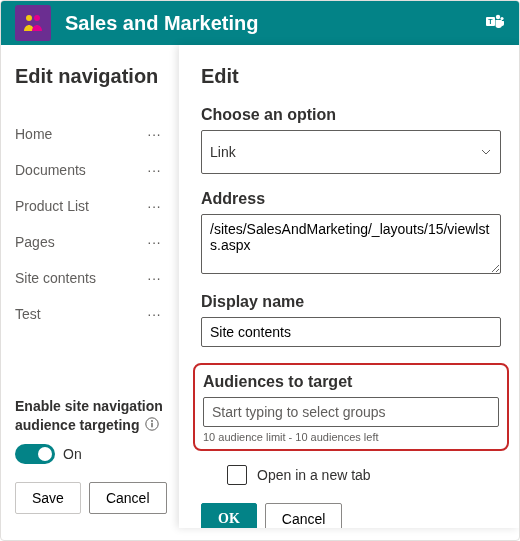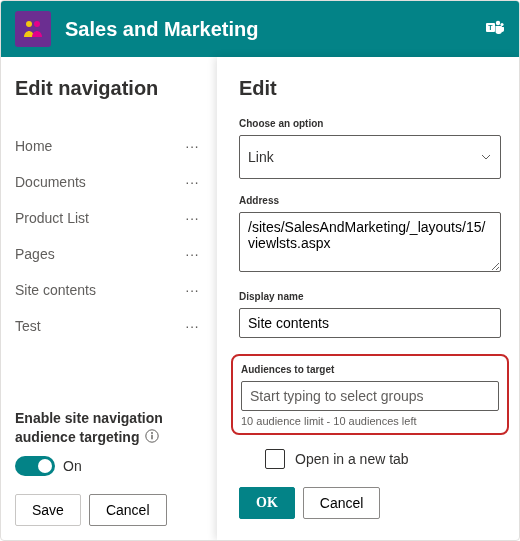--- a/index.html
+++ b/index.html
@@ -11,38 +11,38 @@
     background: #fff;
     width: 520px;
     height: 541px;
     border: 1px solid #e1dfdd;
     border-radius: 4px;
     overflow: hidden;
   }
   .header {
     background: #038387;
     color: #fff;
-    height: 56px;
+    height: 44px;
     display: flex;
     align-items: center;
     padding: 0 14px;
   }
   .site-icon {
     width: 36px; height: 36px;
     background: #6b2e91;
     border-radius: 3px;
     margin-right: 14px;
     position: relative;
   }
   .site-icon svg { position: absolute; top:50%; left:50%; transform:translate(-50%,-50%); }
   .site-title { font-size: 20px; font-weight: 700; flex: 1; }
   .teams-icon { margin-left: 8px; }
   .body { display: flex; height: calc(100% - 56px); }
   .left {
-    width: 216px;
+    width: 178px;
     padding: 20px 14px 14px 14px;
     display: flex;
     flex-direction: column;
   }
   .left h2 { font-size: 20px; font-weight: 600; margin: 0 0 18px 0; }
   .nav-list { list-style: none; margin: 0; padding: 0; }
   .nav-list li {
     display: flex;
     justify-content: space-between;
     align-items: flex-end;
@@ -76,21 +76,21 @@
   .btn.disabled { color: #000000; border-color: #c8c6c4; cursor: default; }
   .right {
     flex: 1;
     padding: 20px 18px 14px 22px;
     box-shadow: -2px 0 8px rgba(0,0,0,0.12);
     position: relative;
     overflow: auto;
   }
   .right h2 { font-size: 20px; font-weight: 600; margin: 0 0 18px 0; }
   .field { margin-bottom: 16px; }
-  .field-label { font-weight: 600; font-size: 10px; margin-bottom: 6px; display:block; }
+  .field-label { font-weight: 600; font-size: 16px; margin-bottom: 6px; display:block; }
   .select {
     width: 100%; height: 44px; border: 1px solid #605e5c;
     border-radius: 2px; padding: 7px 8px;
     display: flex; align-items: center; justify-content: space-between;
     cursor: pointer; font-size: 14px;
   }
   .chev { width: 12px; height: 12px; }
   textarea.input, input.input {
     width: 100%; border: 1px solid #605e5c; border-radius: 2px;
     padding: 6px 8px; font-family: inherit; font-size: 14px;

